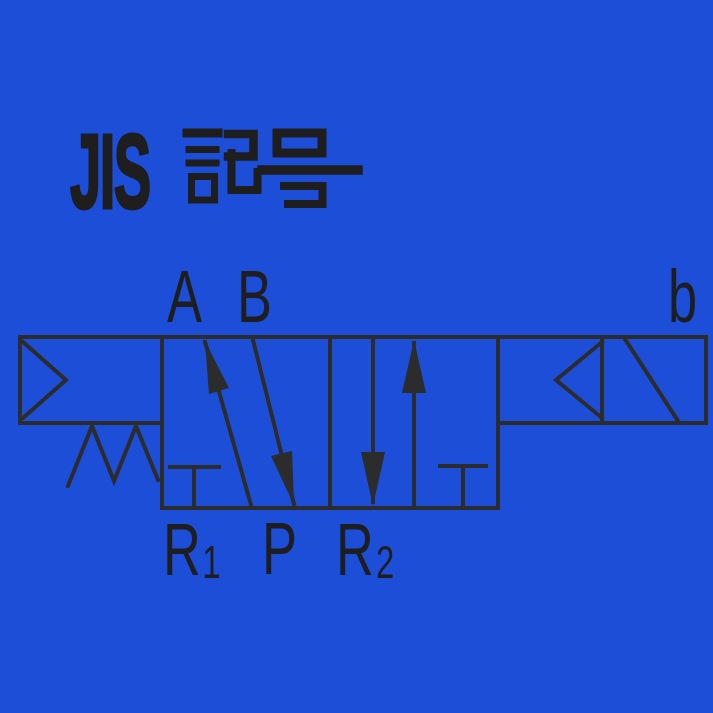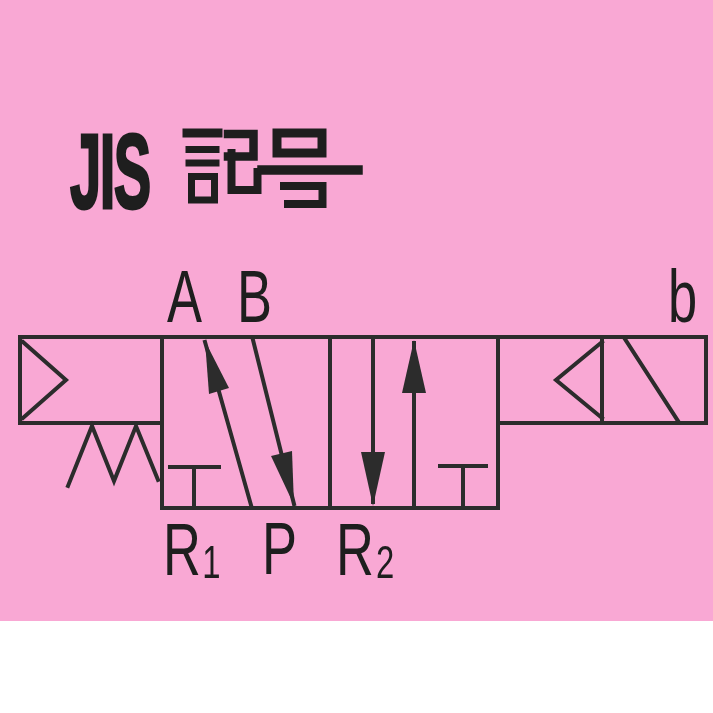--- a/index.html
+++ b/index.html
@@ -1,20 +1,20 @@
 <!DOCTYPE html>
 <html><head>
 <meta charset="utf-8">
 <style>
   html, body { margin: 0; padding: 0; background: #ffffff; }
   .screen {
     position: relative;
     width: 713px;
-    height: 621px;
-    background: #f9a8d4;
+    height: 713px;
+    background: #1d4ed8;
     overflow: hidden;
     font-family: "Liberation Sans", "DejaVu Sans", sans-serif;
   }
   .screen svg {
     position: absolute;
     left: 0; top: 0;
     width: 713px; height: 713px;
     display: block;
   }
   text {

